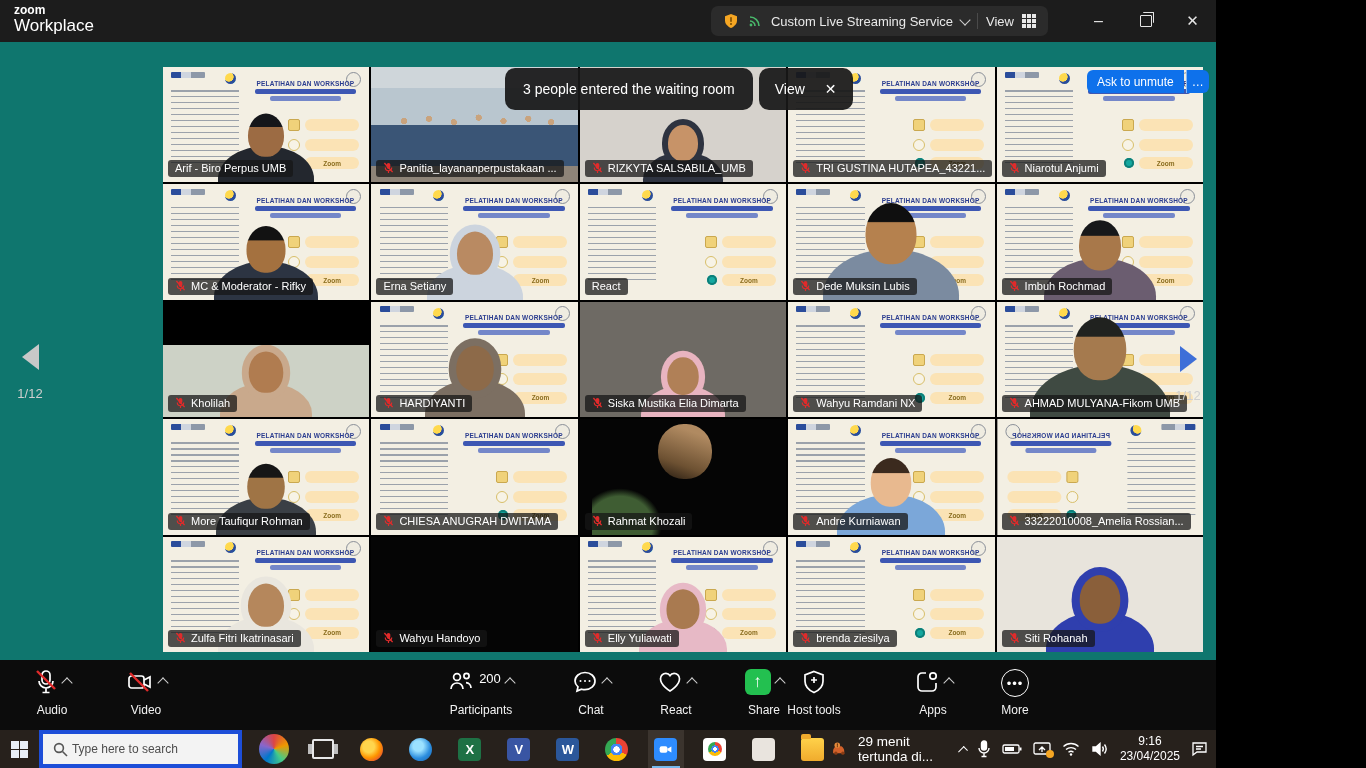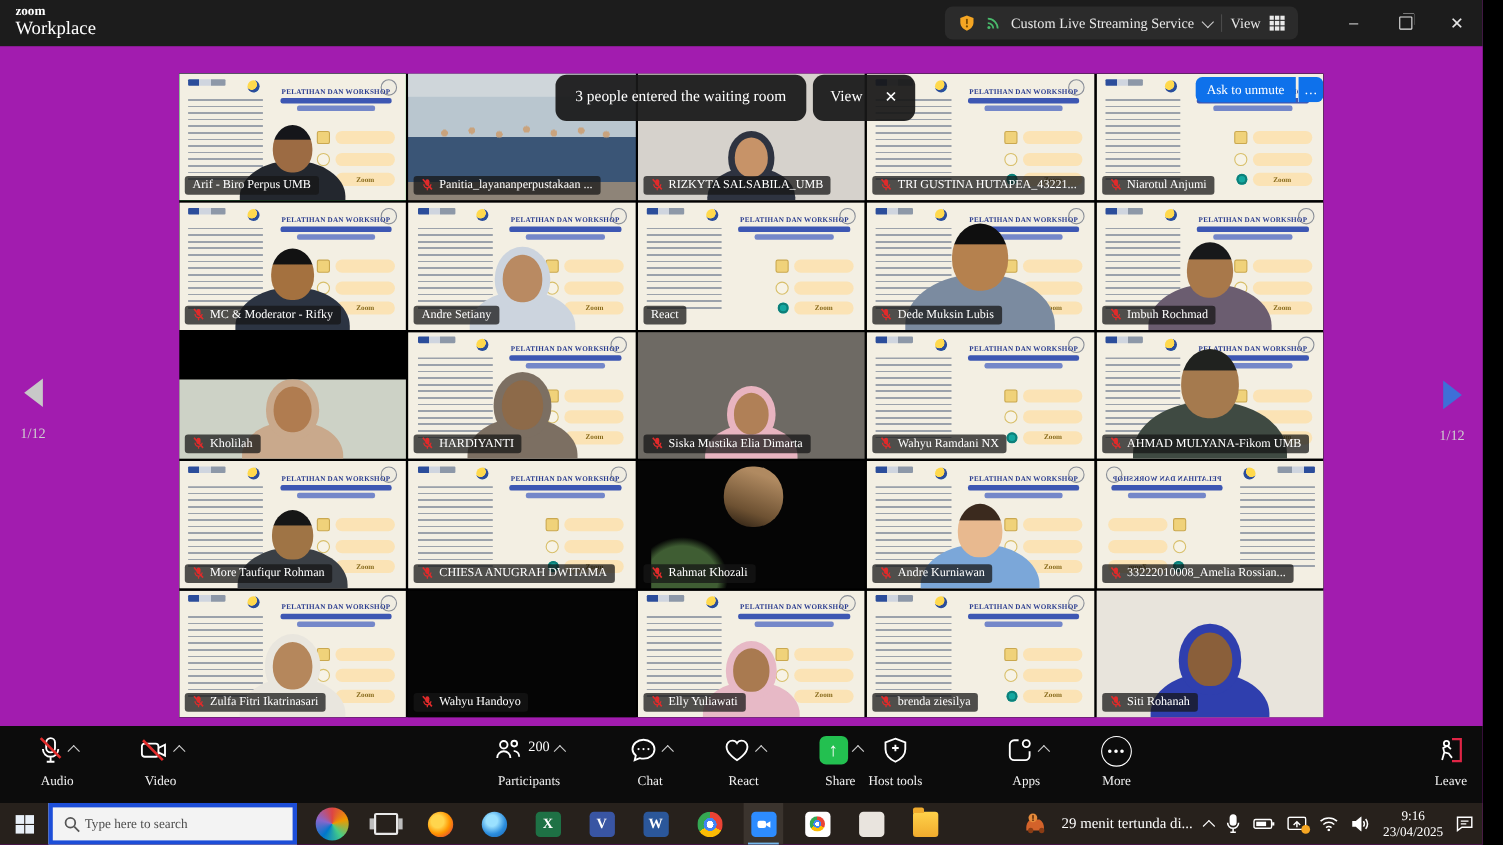--- a/index.html
+++ b/index.html
@@ -1,17 +1,17 @@
 <!DOCTYPE html>
 <html><head>
 <meta charset="utf-8">
 <style>
   html,body{margin:0;padding:0;background:#000;}
-  #app{position:relative;width:1348px;height:768px;background:#a21caf;overflow:hidden;
-       font-family:Liberation Serif, serif;-webkit-font-smoothing:antialiased;}
+  #app{position:relative;width:1216px;height:768px;background:#0f766e;overflow:hidden;
+       font-family:Liberation Sans, sans-serif;-webkit-font-smoothing:antialiased;}
   
   .titlebar{position:absolute;left:0;top:0;right:0;height:42px;background:#1c1c1c;z-index:20;}
   .brand{position:absolute;left:14px;top:4px;color:#fff;line-height:1.05;}
   .brand .b-top{font-size:12px;font-weight:bold;}
   .brand .b-bot{font-size:17px;font-weight:500;}
   .stream-pill{position:absolute;right:168px;top:6px;height:30px;background:#2b2b2b;border-radius:7px;
        display:flex;align-items:center;gap:8px;padding:0 12px;color:#e9e9e9;font-size:13px;}
   .pill-div{width:1px;height:16px;background:#4a4a4a;}
   .chev{width:7px;height:7px;border-left:1.5px solid #cfcfcf;border-top:1.5px solid #cfcfcf;display:inline-block;}
   .chev.down{transform:rotate(225deg);margin-top:-3px;}
@@ -368,21 +368,21 @@
           <div class="p-row r3">
             <span class="p-ic cam"></span>
             <span class="p-badge tx">Zoom</span>
           </div>
         </div>
         <div class="person" style="transform:translateX(-50%) scale(1.2)">
           <div class="p-head" style="background:#b98a62;box-shadow:0 0 0 6px #ccd4de;"></div>
           <div class="p-body" style="background:#ccd4de;"></div>
         </div>
         <div class="name-tag">
-          <span>Andre Setiany</span>
+          <span>Erna Setiany</span>
         </div>
       </div>
       <div class="tile">
         <div class="poster">
           <div class="p-logos"></div>
           <div class="p-logo40"></div>
           <div class="p-circle"></div>
           <div class="p-lines"></div>
           <div class="p-title-wrap">
             <div class="p-title">PELATIHAN DAN WORKSHOP</div>

